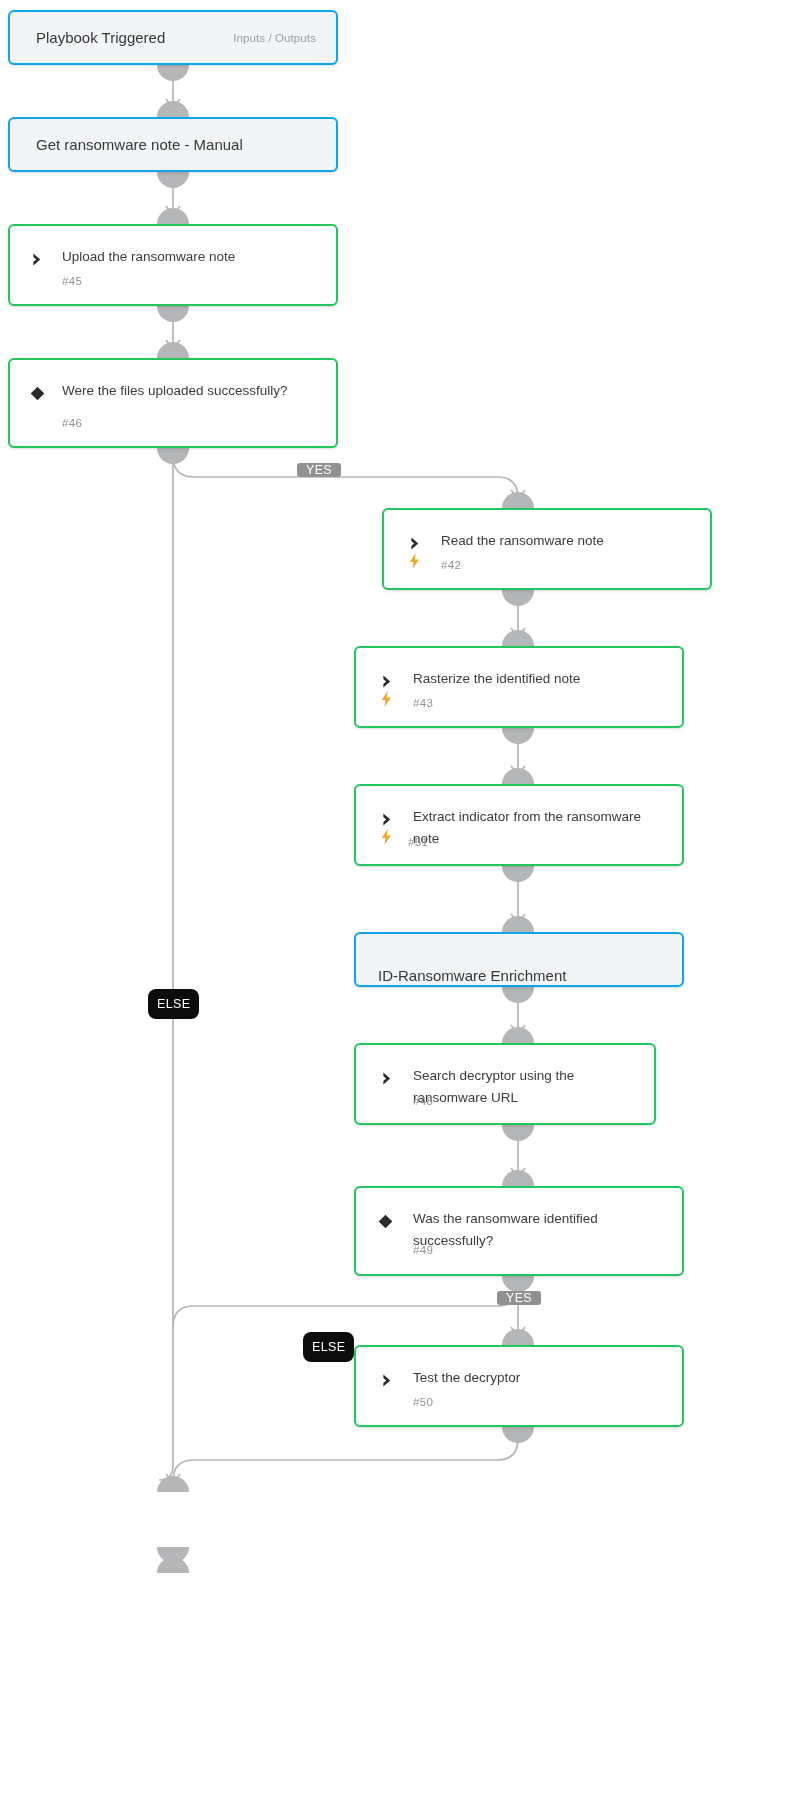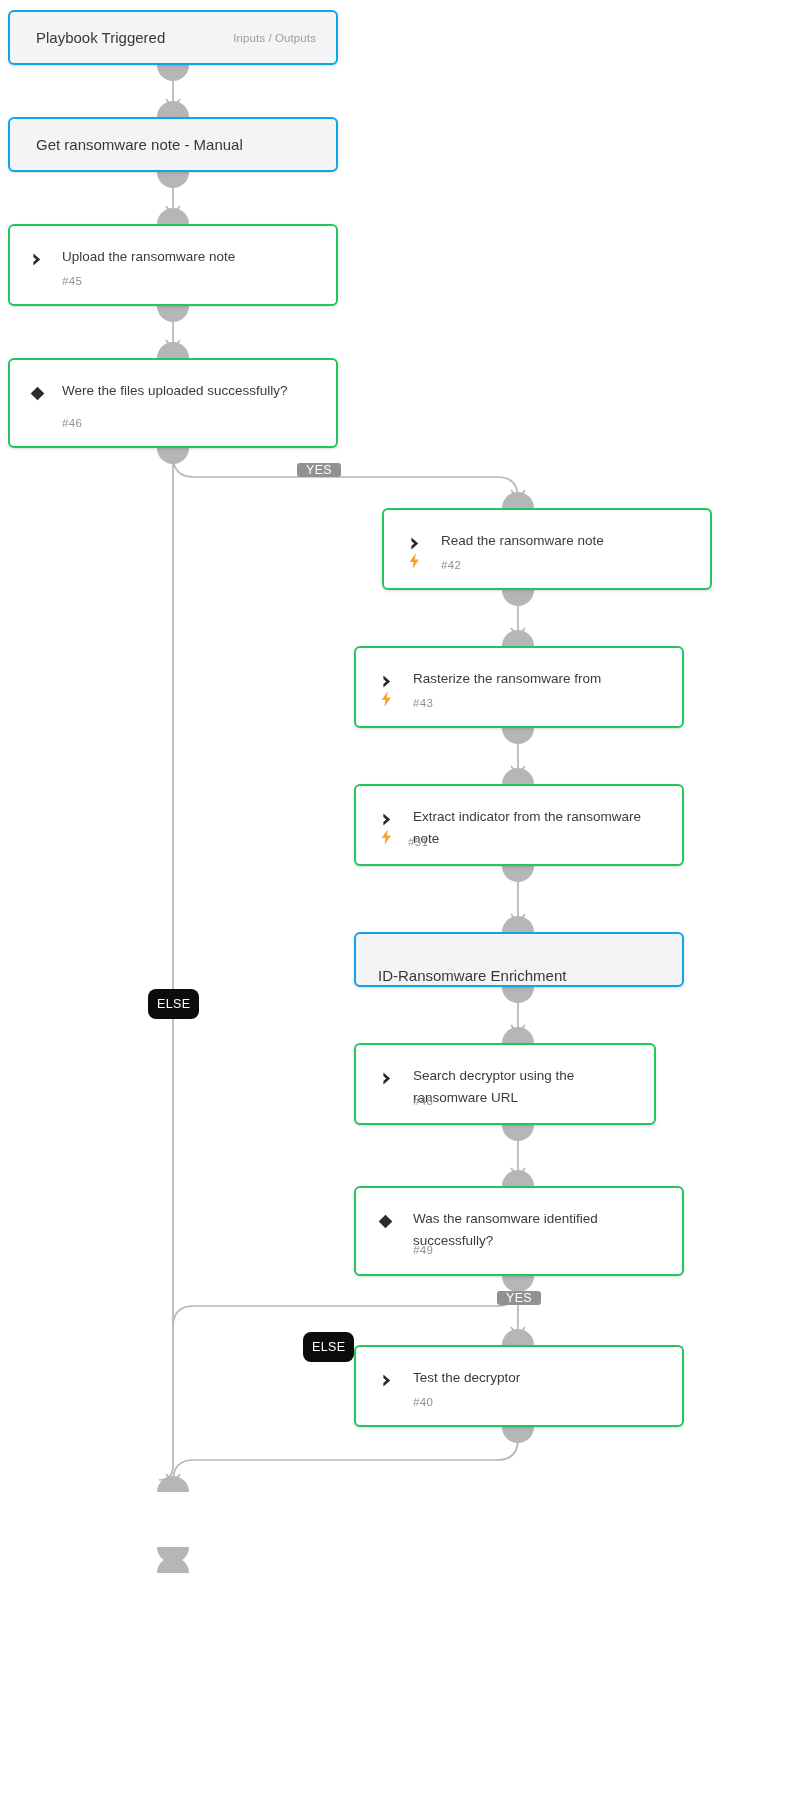--- a/index.html
+++ b/index.html
@@ -194,21 +194,21 @@
     </div>
     <div class="nid">#42</div>
   </div>
 
   <div class="node" style="left:354px;top:646px;width:330px;height:82px;">
     <div class="icon">
       <svg width="15" height="15" viewBox="0 0 16 16" aria-hidden="true">
         <path d="M3.6 1.6 L10.9 8 L3.6 14.4 L3.6 10.6 L6.6 8 L3.6 5.4 Z" fill="#2b2b2d"></path>
       </svg>
     </div>
-    <div class="label">Rasterize the ransomware from</div>
+    <div class="label">Rasterize the identified note</div>
     <div class="bolt">
       <svg width="13" height="16" viewBox="0 0 12 16" aria-hidden="true">
         <path d="M7.3 0 L1.2 9.1 L5.0 9.1 L4.0 16 L10.4 6.4 L6.4 6.4 Z" fill="#f3a62a"></path>
       </svg>
     </div>
     <div class="nid">#43</div>
   </div>
 
   <div class="node" style="left:354px;top:784px;width:330px;height:82px;">
     <div class="icon">
@@ -249,21 +249,21 @@
     <div class="nid" style="bottom:18px;">#49</div>
   </div>
 
   <div class="node" style="left:354px;top:1345px;width:330px;height:82px;">
     <div class="icon">
       <svg width="15" height="15" viewBox="0 0 16 16" aria-hidden="true">
         <path d="M3.6 1.6 L10.9 8 L3.6 14.4 L3.6 10.6 L6.6 8 L3.6 5.4 Z" fill="#2b2b2d"></path>
       </svg>
     </div>
     <div class="label">Test the decryptor</div>
-    <div class="nid">#40</div>
+    <div class="nid">#50</div>
   </div>
 
 
   <div class="badge yes" style="left:297px;top:463px;">
     <span>YES</span>
   </div>
 
   <div class="badge els" style="left:148px;top:973px;">
     <span>ELSE</span>
   </div>

